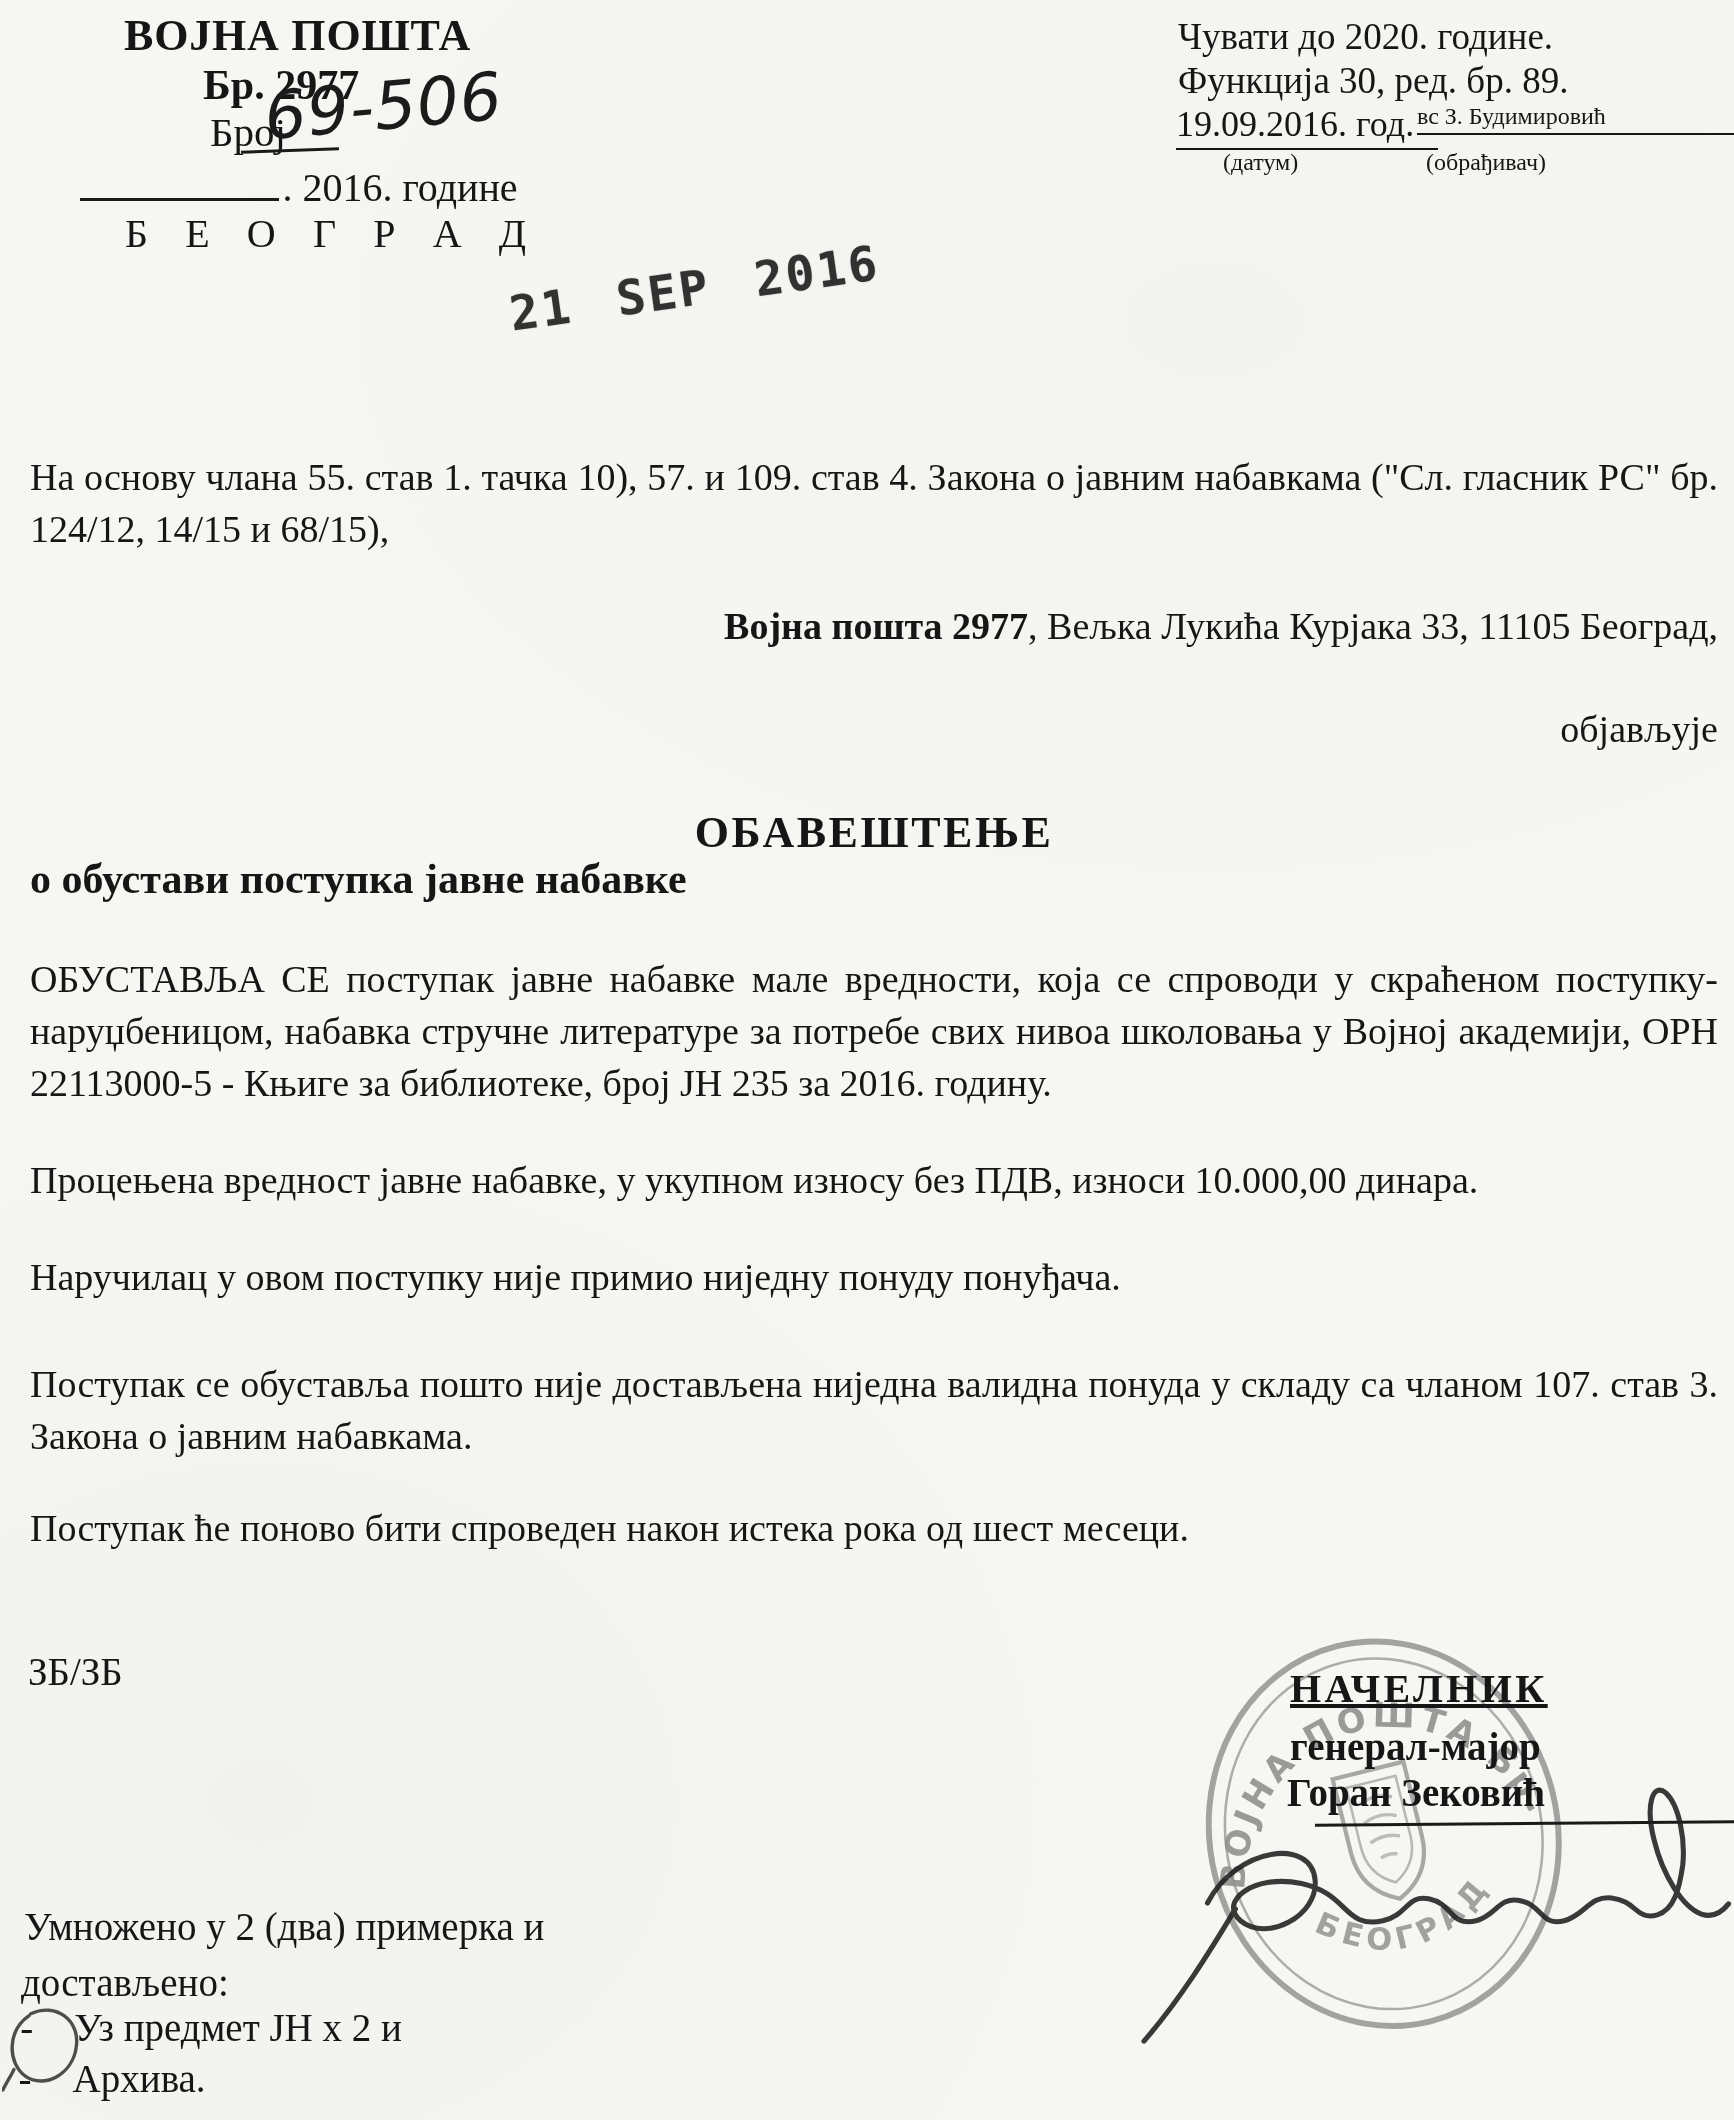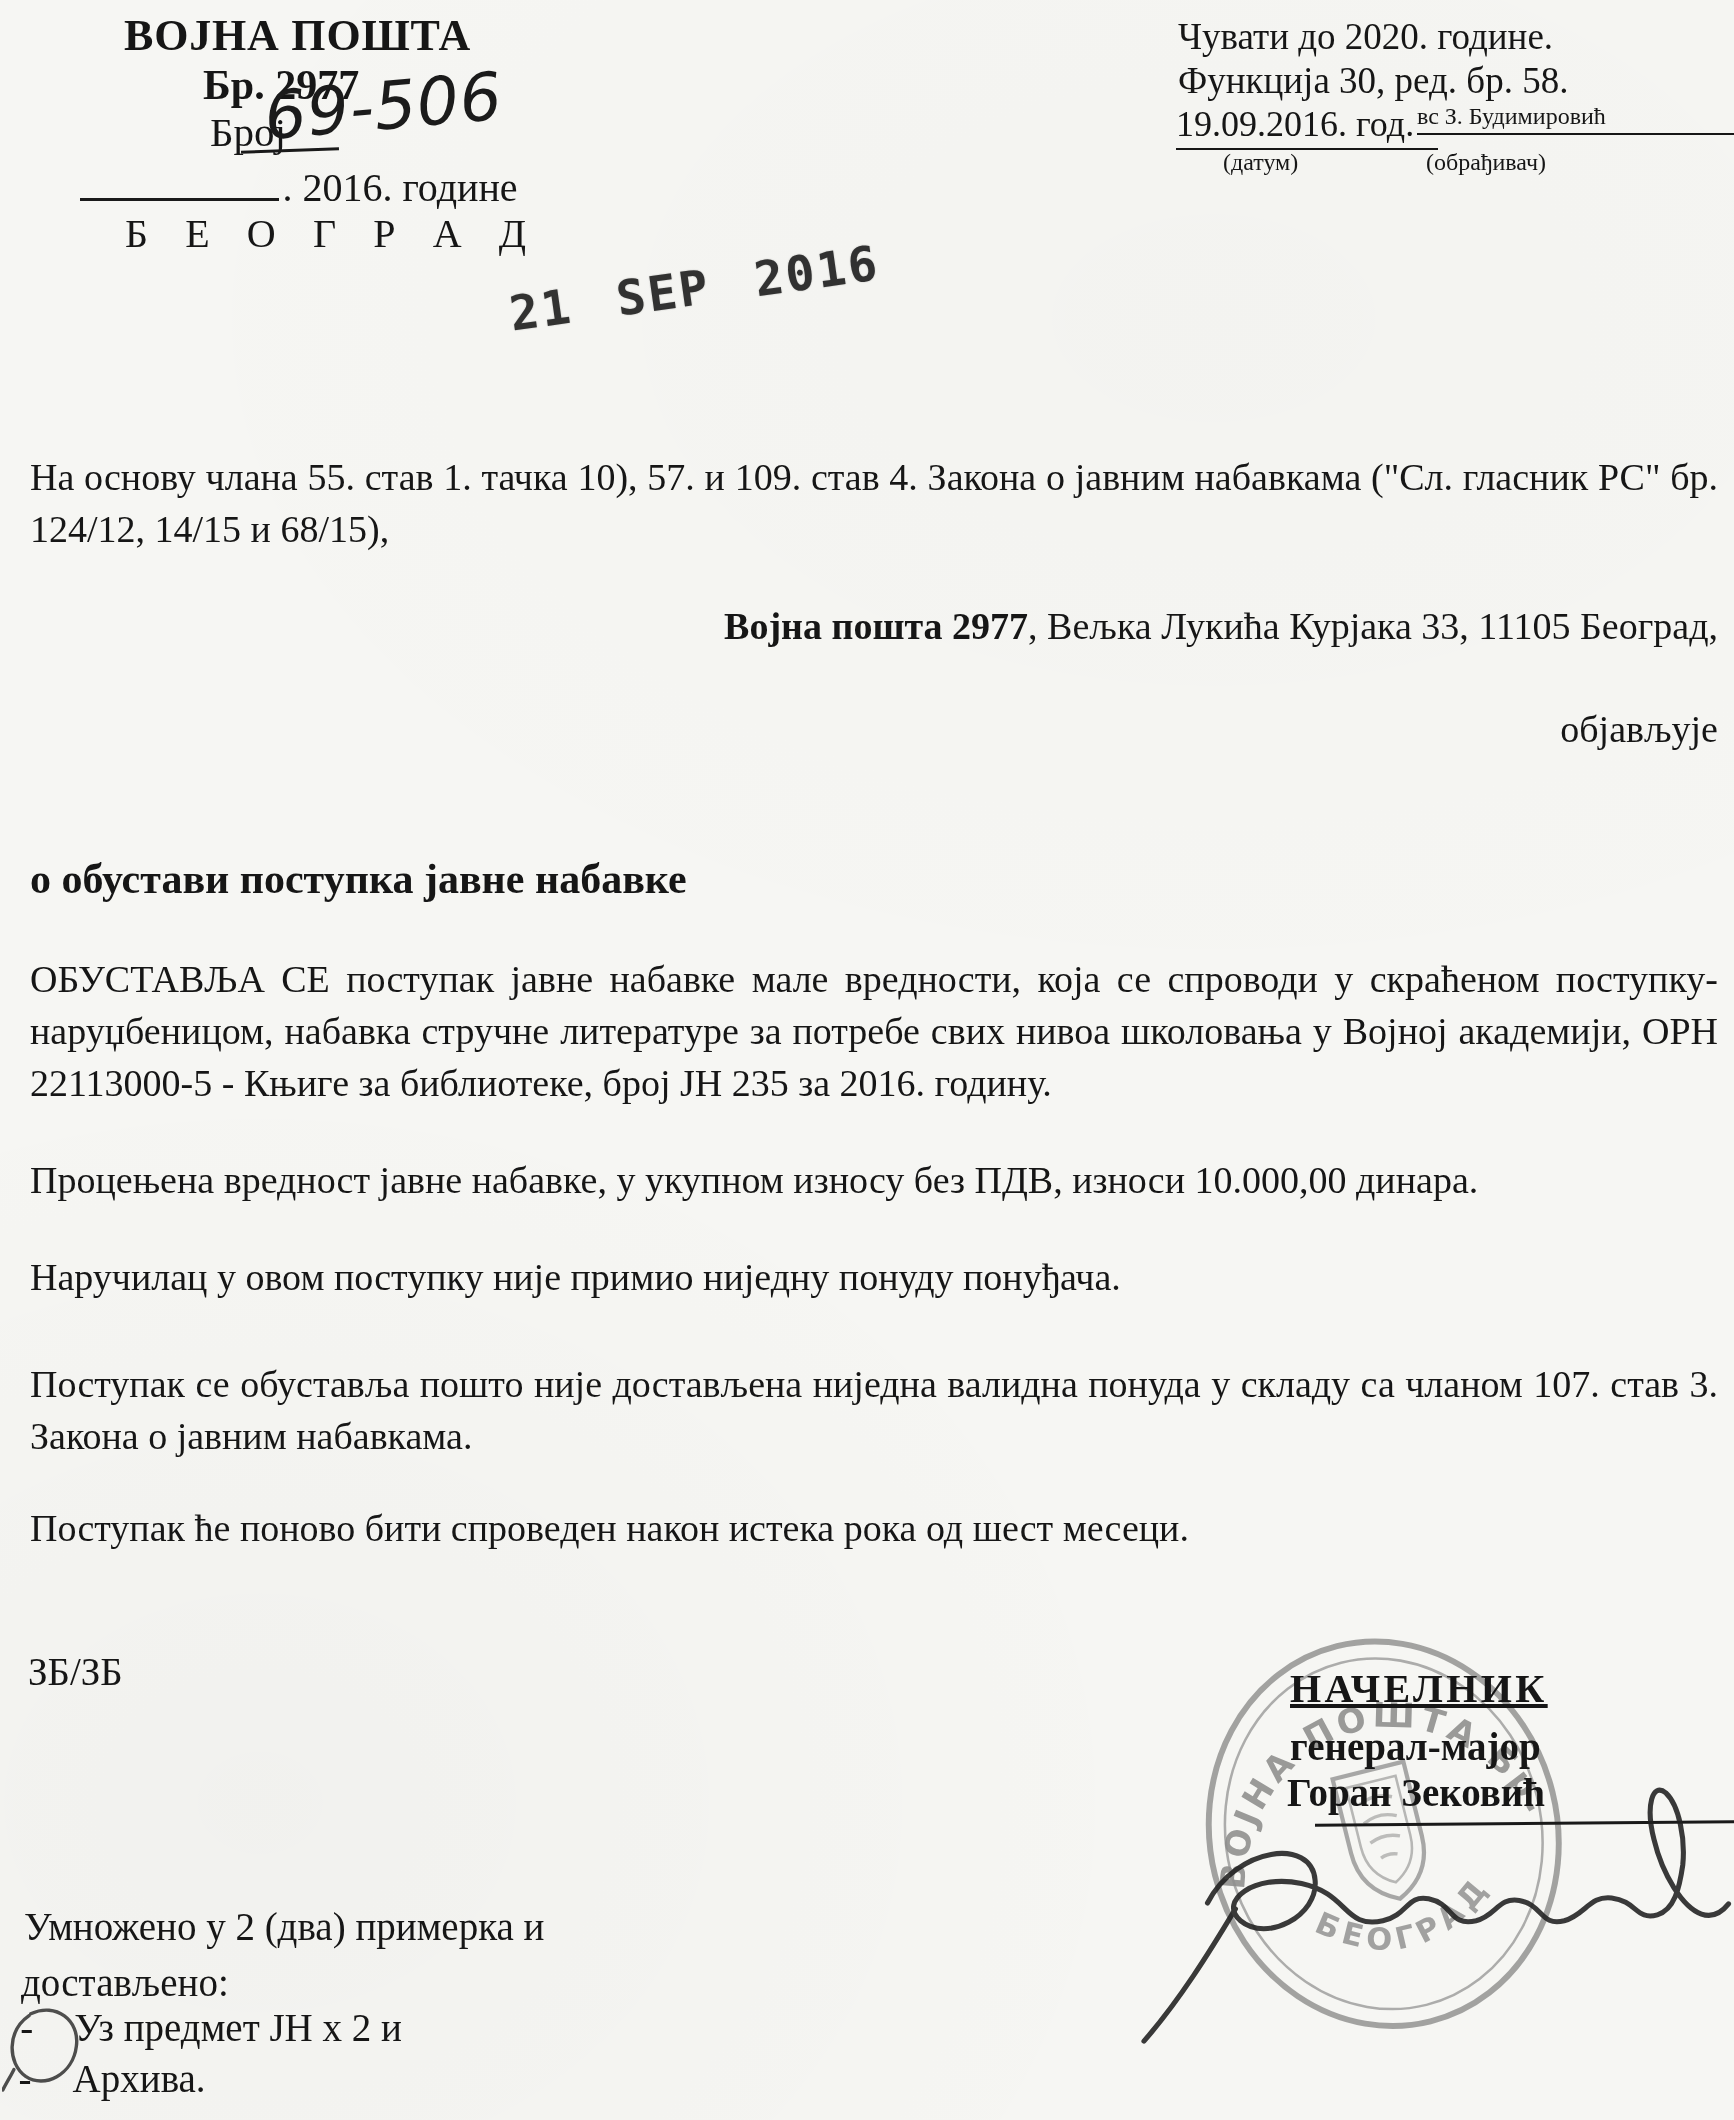--- a/index.html
+++ b/index.html
@@ -78,31 +78,32 @@
 
   <div class="abs org">ВОЈНА ПОШТА</div>
   <div class="abs orgnum">Бр. 2977</div>
   <div class="abs broj-label">Број</div>
   <div class="abs broj-value">69-506</div>
   <div class="abs broj-underline"></div>
   <div class="abs year-line"><span class="blank"></span><span>. 2016. године</span></div>
   <div class="abs city">Б Е О Г Р А Д</div>
 
   <div class="abs hr1">Чувати до 2020. године.</div>
-  <div class="abs hr2">Функција 30, ред. бр. 58.</div>
+  <div class="abs hr2">Функција 30, ред. бр. 89.</div>
   <div class="abs hr-date">19.09.2016. год.</div>
   <div class="abs hr-handler">вс З. Будимировић</div>
   <div class="abs cap1">(датум)</div>
   <div class="abs cap2">(обрађивач)</div>
 
   <div class="abs received-stamp">21 SEP 2016</div>
 
   <div class="par p-intro">На основу члана 55. став 1. тачка 10), 57. и 109. став 4. Закона о јавним набавкама ("Сл. гласник РС" бр. 124/12,  14/15 и 68/15),</div>
   <div class="par p-issuer nowrap"><span class="bold">Војна пошта 2977</span><span>, Вељка Лукића Курјака 33, 11105 Београд,</span></div>
   <div class="par p-announce nowrap">објављује</div>
+  <div class="par n-title">ОБАВЕШТЕЊЕ</div>
   <div class="par n-subtitle">о обустави поступка јавне набавке</div>
   <div class="par p1">ОБУСТАВЉА СЕ поступак јавне набавке мале вредности, која се спроводи у скраћеном поступку-наруџбеницом, набавка стручне литературе за потребе свих нивоа школовања у Војној академији, ОРН 22113000-5 - Књиге за библиотеке, број ЈН 235 за 2016. годину.</div>
   <div class="par p2">Процењена вредност јавне набавке, у укупном износу без ПДВ, износи 10.000,00 динара.</div>
   <div class="par p3">Наручилац у овом поступку није примио ниједну понуду понуђача.</div>
   <div class="par p4">Поступак се обуставља пошто није достављена ниједна валидна понуда у складу са чланом 107. став 3. Закона о јавним набавкама.</div>
   <div class="par p5">Поступак ће поново бити спроведен након истека рока од шест месеци.</div>
 
   <div class="abs initials">ЗБ/ЗБ</div>
 
   <svg class="round-stamp" width="390" height="424" viewBox="0 0 460 500">

